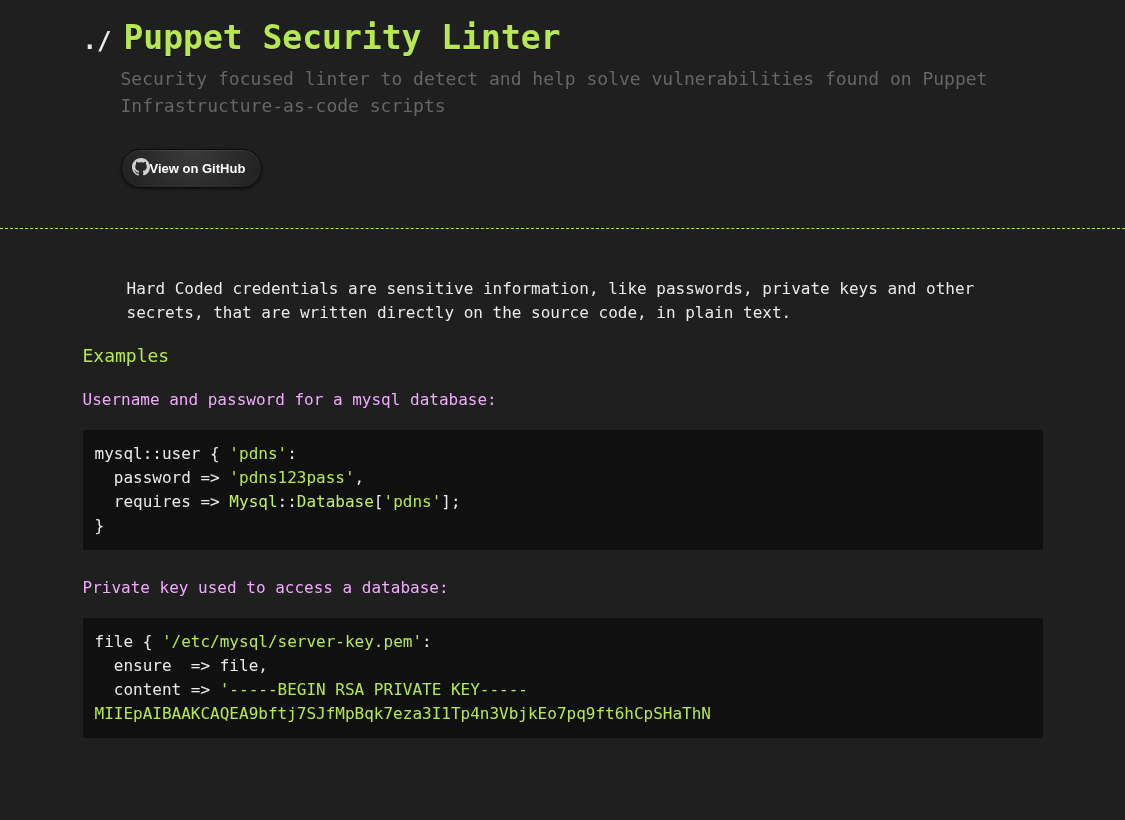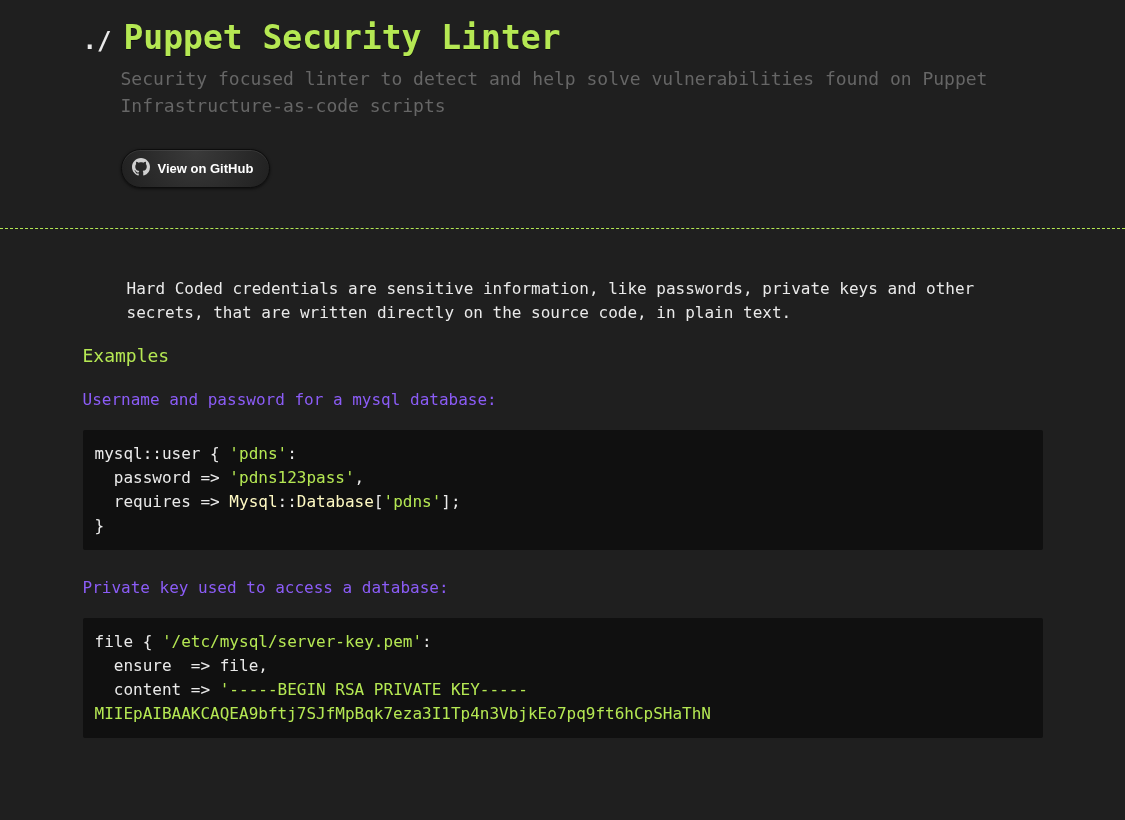--- a/index.html
+++ b/index.html
@@ -38,21 +38,20 @@
   .subtitle {
     color: #666666;
     font-size: 18px;
     line-height: 1.5;
     margin-top: 8px;
     margin-left: 38px;
   }
   .github-btn {
     display: inline-flex;
     align-items: center;
-    gap: 8px;
     margin-left: 38px;
     margin-top: 30px;
     background: radial-gradient(circle at 50% 0%, #3a3a3a, #202020);
     border: 1px solid #0d0d0d;
     border-radius: 30px;
     color: #ffffff;
     font-family: Arial, Helvetica, sans-serif;
     font-size: 13px;
     font-weight: bold;
     padding: 8px 16px 8px 10px;
@@ -87,39 +86,39 @@
     margin-left: 44px;
   }
   h3.sub-title {
     color: #b5e853;
     font-weight: normal;
     font-size: 18px;
     margin-top: 18px;
     margin-bottom: 22px;
   }
   p.example-label {
-    color: #8b5cf6;
+    color: #f0abfc;
     font-size: 16px;
     line-height: 1.5;
     margin-bottom: 18px;
   }
   pre.code {
     background: #101010;
     color: #eaeaea;
     font-size: 16px;
     line-height: 1.5;
     padding: 12px 12px;
     border-radius: 2px;
     margin-bottom: 26px;
     white-space: pre-wrap;
     word-break: break-word;
     overflow-x: hidden;
   }
   .tok-str { color: #b5e853; }
-  .tok-type { color: #fef9c3; }
+  .tok-type { color: #bef264; }
 </style>
 </head>
 <body>
 
 <header>
   <div class="container">
     <div class="title-row">
       <span class="prompt">./</span>
       <span class="title">Puppet Security Linter</span>
     </div>

